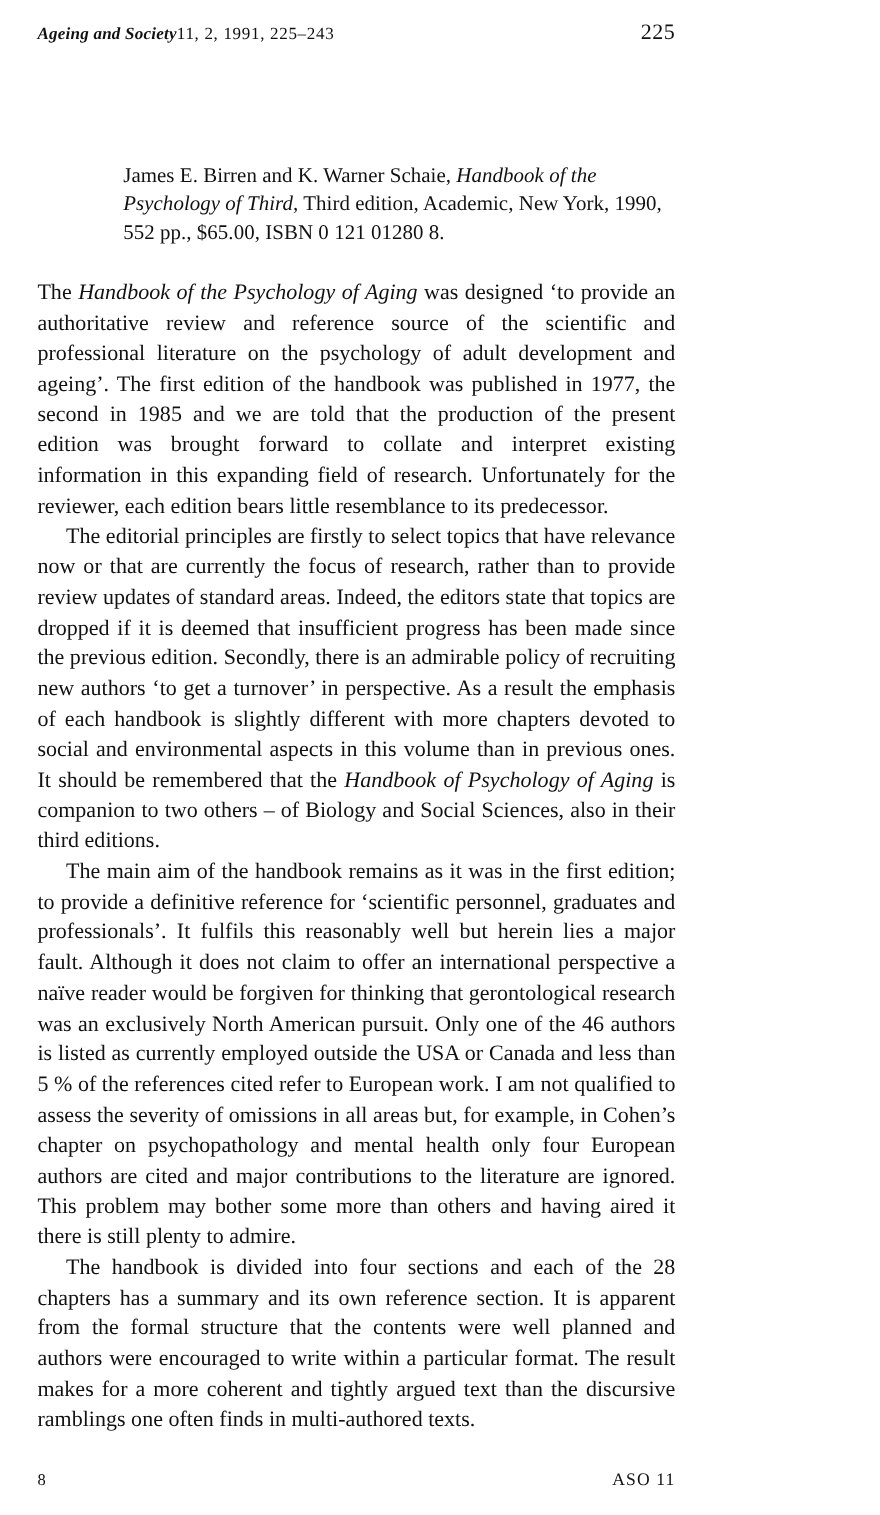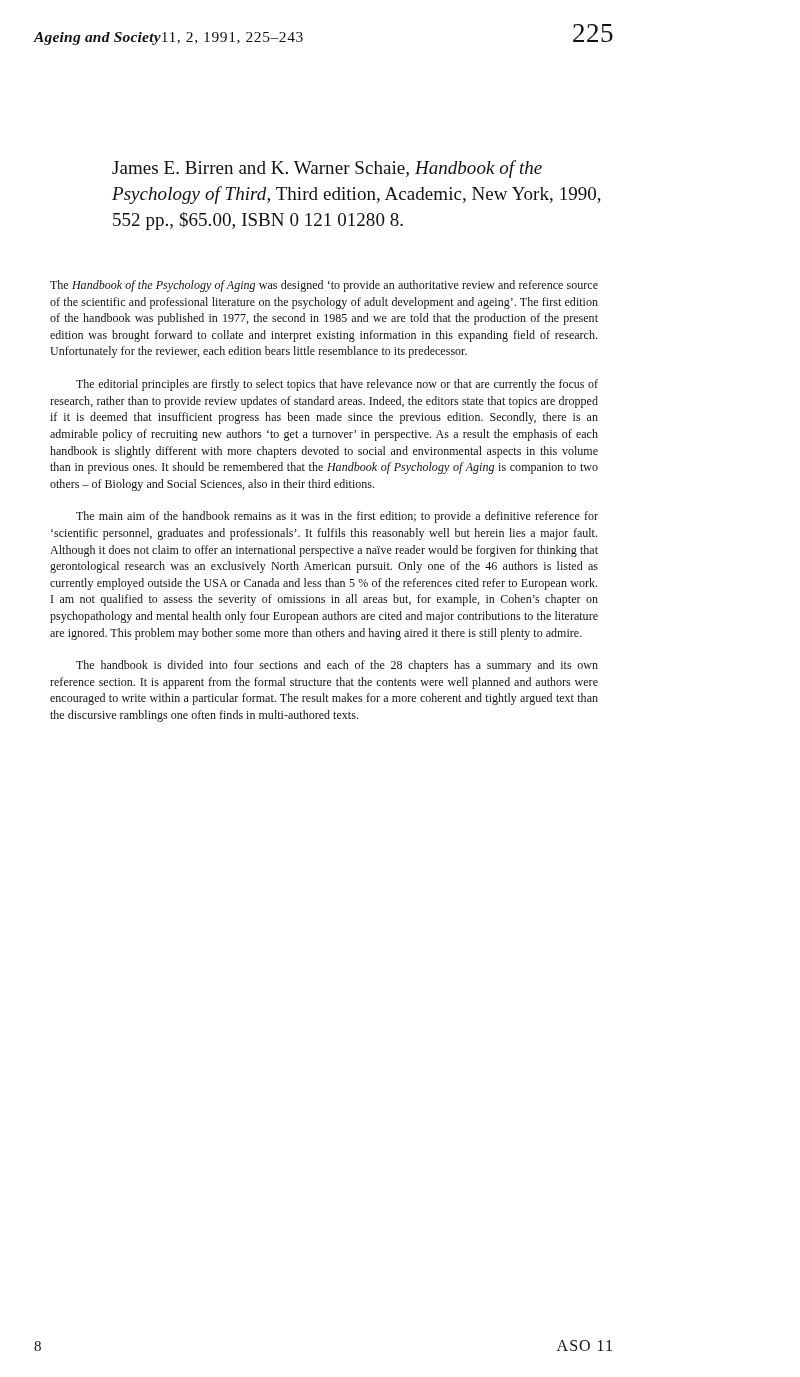--- a/index.html
+++ b/index.html
@@ -33,21 +33,21 @@
   .runhead .journal {
     font-style: italic;
     font-weight: bold;
   }
   .runhead .cite {
     font-style: normal;
     font-weight: normal;
     letter-spacing: 0.6px;
   }
   .runhead .folio {
-    font-size: 27px;
+    font-size: 20px;
     font-weight: normal;
     letter-spacing: 0.5px;
   }
   .rule-space { height: 42px; }
 
   
   h1.section-title {
     font-family: "Liberation Serif", serif;
     font-weight: normal;
     font-size: 49px;
@@ -65,22 +65,22 @@
     line-height: 1.37;
     text-align: left;
     letter-spacing: 0.05px;
   }
   .book-entry em { font-style: italic; margin-top: 19px; }
 
   .gap-after-entry { height: 28px; }
 
   
   .body-text p {
-    margin: 16px;
-    font-size: 12px;
+    margin: 0;
+    font-size: 20px;
     line-height: 1.385;
     text-align: justify;
     text-justify: inter-word;
     letter-spacing: 0.02px;
   }
   .body-text p.indent {
     text-indent: 26px;
   }
   .body-text em { font-style: italic; }
 

